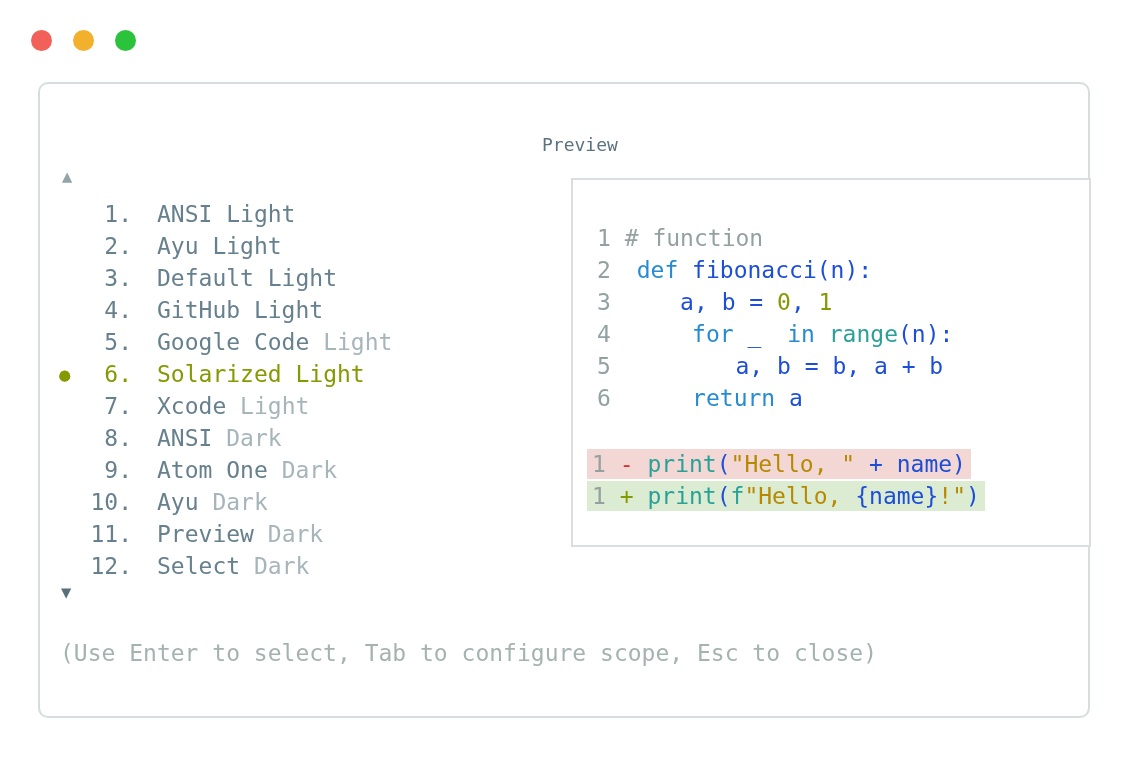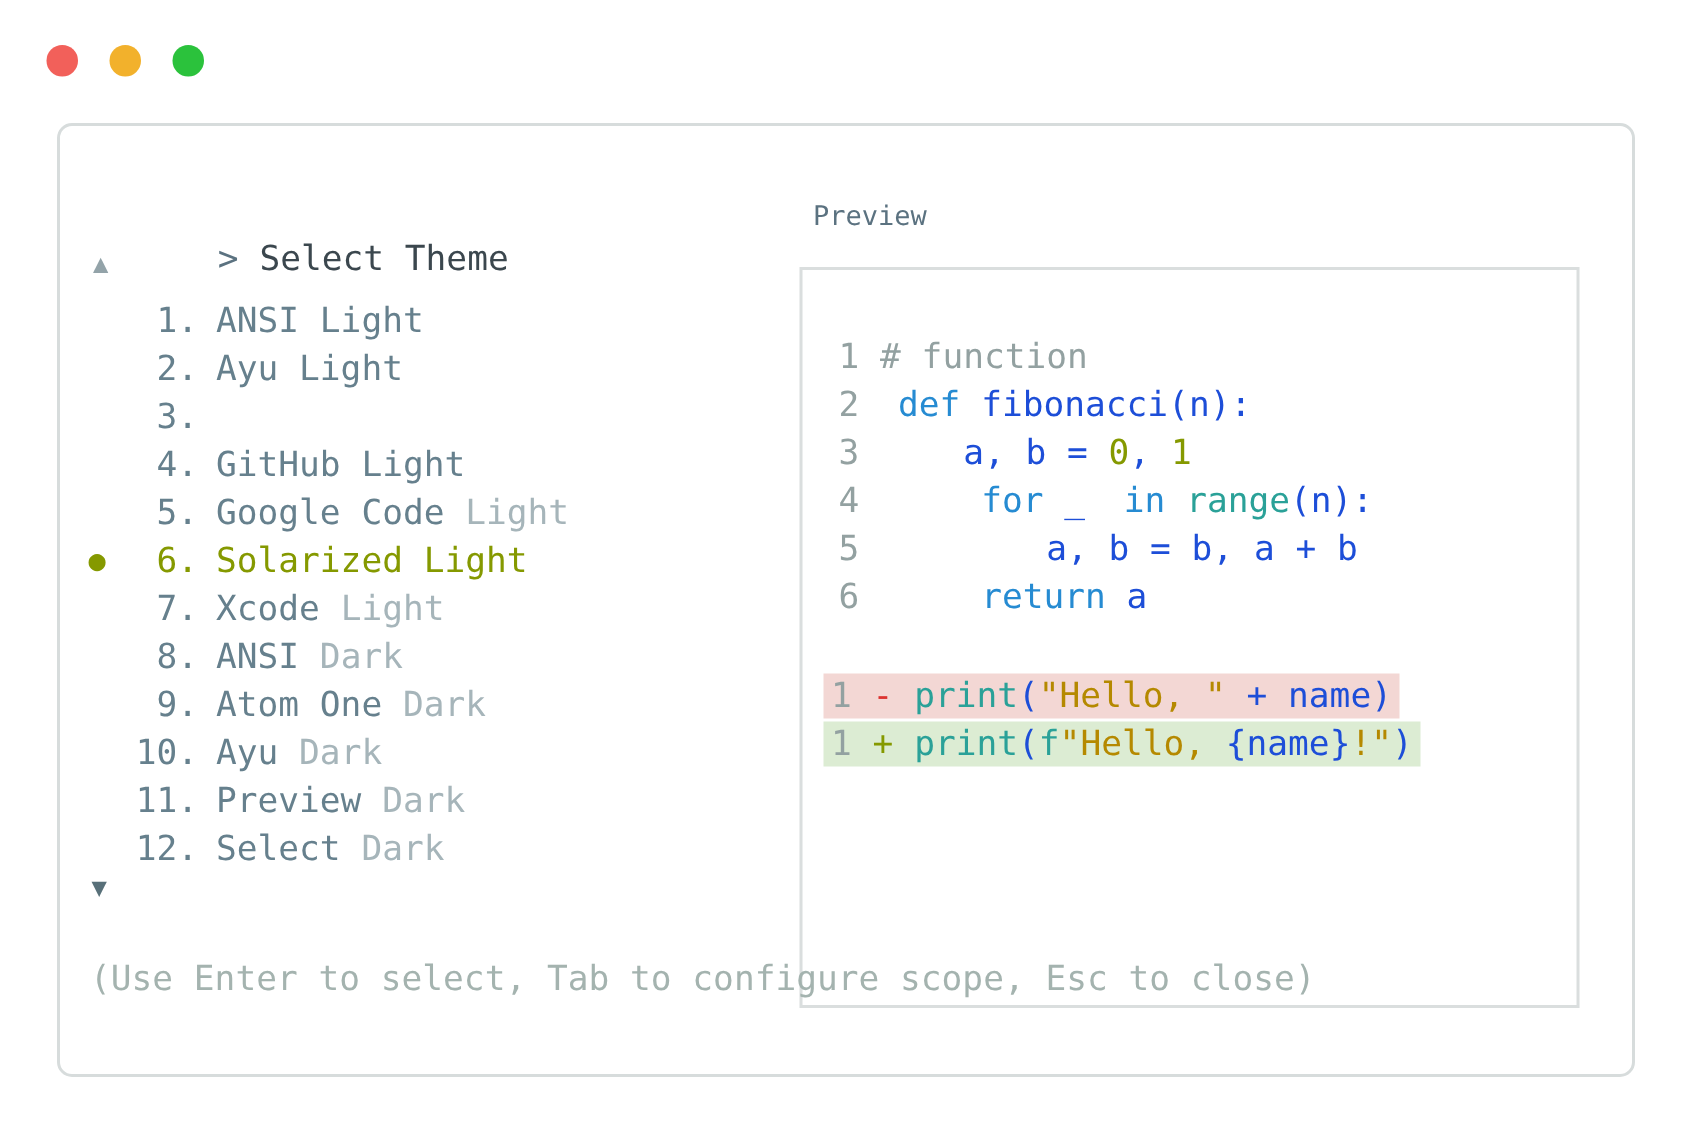--- a/index.html
+++ b/index.html
@@ -11,25 +11,25 @@
          border:2px solid #d7dcdc;border-radius:10px;background:#ffffff;box-sizing:border-box;}
   .prompt{position:absolute;left:22px;top:50px;font-size:23px;white-space:pre;}
   .chevron{color:#5b7280;}
   .prompt-title{color:#3b474e;margin-left:14px;}
   .scroll-up{position:absolute;left:22px;top:82px;font-size:17px;color:#93a3a9;}
   .scroll-down{position:absolute;left:21px;top:498px;font-size:17px;color:#587079;}
   .theme-list{position:absolute;left:0;top:114px;width:500px;}
   .trow{height:32px;line-height:32px;font-size:23px;white-space:pre;padding-left:19px;display:flex;}
   .bullet{width:27px;color:#859900;font-size:19px;}
   .inum{width:46px;text-align:right;color:#66808d;}
-  .iname{margin-left:12px;color:#66808d;}
+  .iname{margin-left:25px;color:#66808d;}
   .idim{color:#a6b5ba;}
   .trow.sel .inum,.trow.sel .iname{color:#859900;}
   .preview-label{position:absolute;left:502px;top:50px;font-size:18px;color:#5b7280;}
-  .preview-box{position:absolute;left:493px;top:94px;width:520px;height:494px;
+  .preview-box{position:absolute;left:531px;top:94px;width:520px;height:369px;
                border:2px solid #dadede;box-sizing:border-box;background:#ffffff;}
   .code{position:absolute;left:24px;top:42px;font-size:23px;}
   .cline{height:32px;line-height:32px;white-space:pre;}
   .diffs{position:absolute;left:14px;top:268px;font-size:23px;}
   .dline{height:32px;line-height:32px;}
   .hl{display:inline-block;height:30px;line-height:30px;padding:0 5px;white-space:pre;}
   .hl.removed{background:#f3d7d4;}
   .hl.added{background:#dcecd3;}
   .c-num{color:#93a1a1;}
   .c-base{color:#1d4ed8;text-align:center;}
@@ -45,30 +45,27 @@
 <body>
 
 <div class="canvas">
   <div class="traffic-lights">
       <span class="dot" style="background: rgb(242, 96, 90);"></span>
       <span class="dot" style="background: rgb(242, 177, 44);"></span>
       <span class="dot" style="background: rgb(43, 194, 60);"></span>
     </div>
 
   <div class="panel">
-    <div class="prompt">
-      <span class="chevron">&gt;</span><span class="prompt-title">Select Theme</span>
-    </div>
 
     <div class="scroll-up">▲</div>
 
     <div class="theme-list">
         <div class="trow"><span class="bullet"></span><span class="inum">1.</span><span class="iname">ANSI Light</span></div>
         <div class="trow"><span class="bullet"></span><span class="inum">2.</span><span class="iname">Ayu Light</span></div>
-        <div class="trow"><span class="bullet"></span><span class="inum">3.</span></div>
+        <div class="trow"><span class="bullet"></span><span class="inum">3.</span><span class="iname">Default Light</span></div>
         <div class="trow"><span class="bullet"></span><span class="inum">4.</span><span class="iname">GitHub Light</span></div>
         <div class="trow"><span class="bullet"></span><span class="inum">5.</span><span class="iname">Google Code</span><span class="idim"> Light</span></div>
         <div class="trow sel"><span class="bullet">●</span><span class="inum">6.</span><span class="iname">Solarized Light</span></div>
         <div class="trow"><span class="bullet"></span><span class="inum">7.</span><span class="iname">Xcode</span><span class="idim"> Light</span></div>
         <div class="trow"><span class="bullet"></span><span class="inum">8.</span><span class="iname">ANSI</span><span class="idim"> Dark</span></div>
         <div class="trow"><span class="bullet"></span><span class="inum">9.</span><span class="iname">Atom One</span><span class="idim"> Dark</span></div>
         <div class="trow"><span class="bullet"></span><span class="inum">10.</span><span class="iname">Ayu</span><span class="idim"> Dark</span></div>
         <div class="trow"><span class="bullet"></span><span class="inum">11.</span><span class="iname">Preview</span><span class="idim"> Dark</span></div>
         <div class="trow"><span class="bullet"></span><span class="inum">12.</span><span class="iname">Select</span><span class="idim"> Dark</span></div>
       </div>

